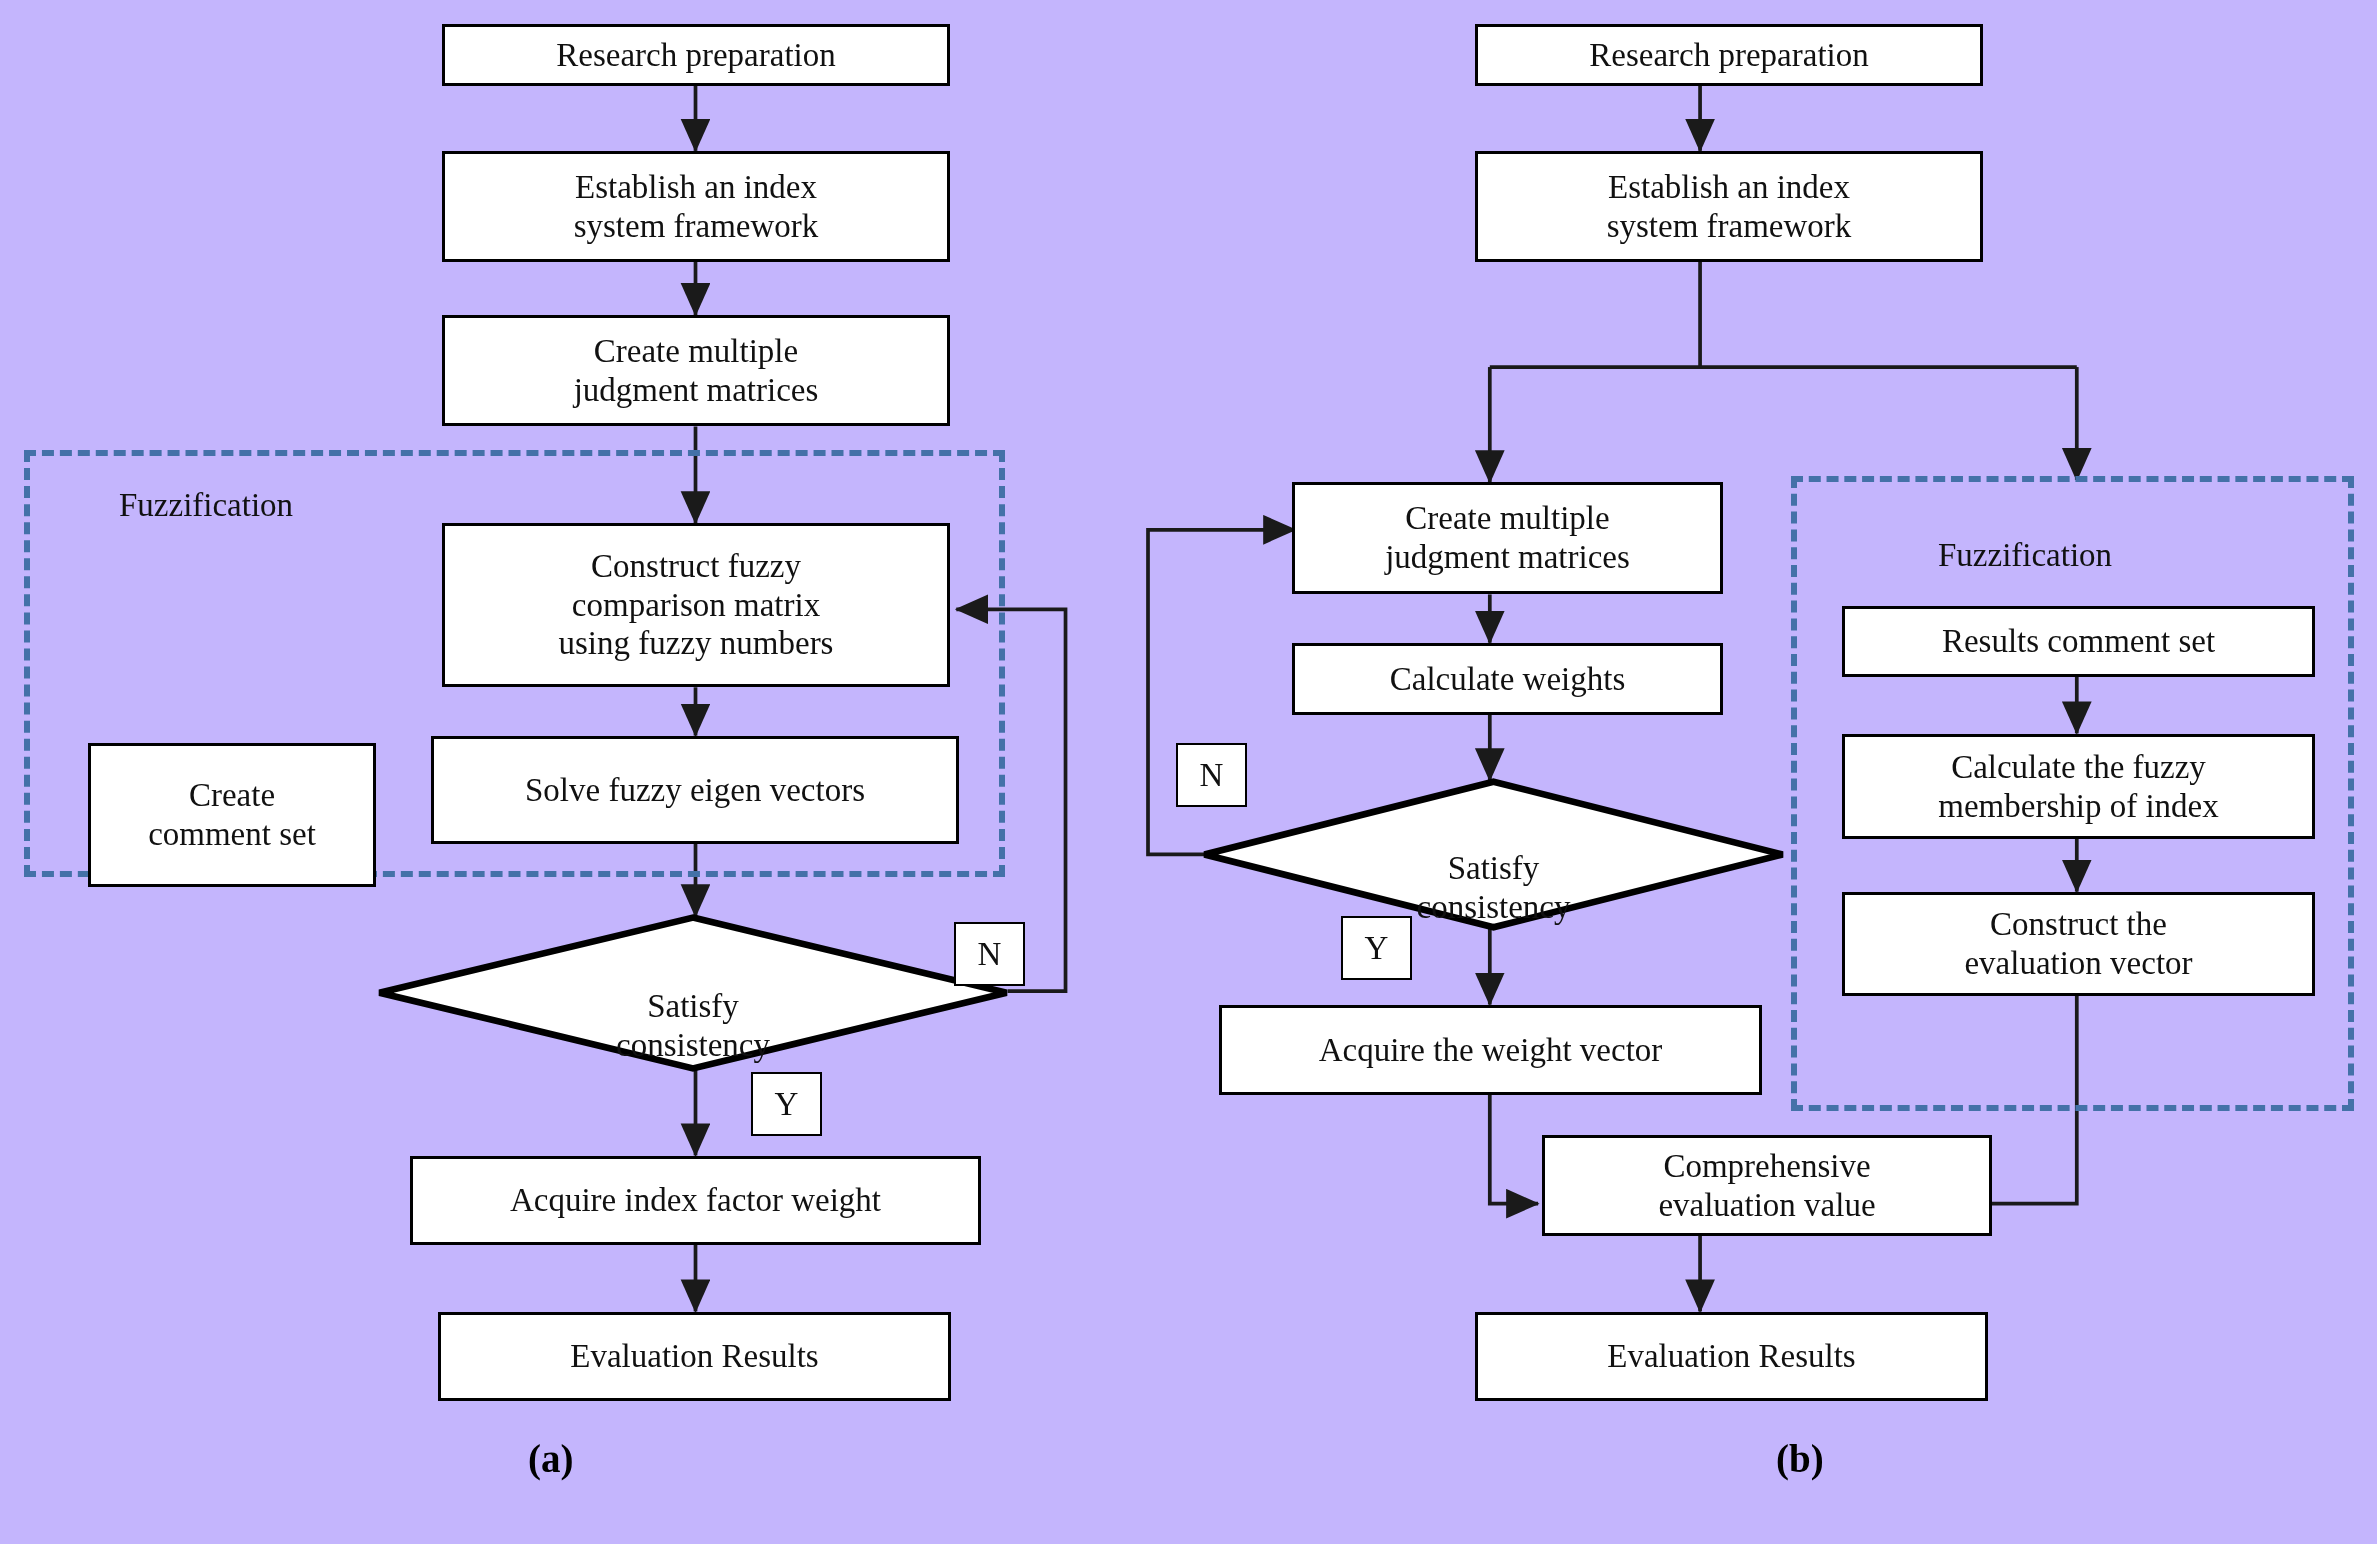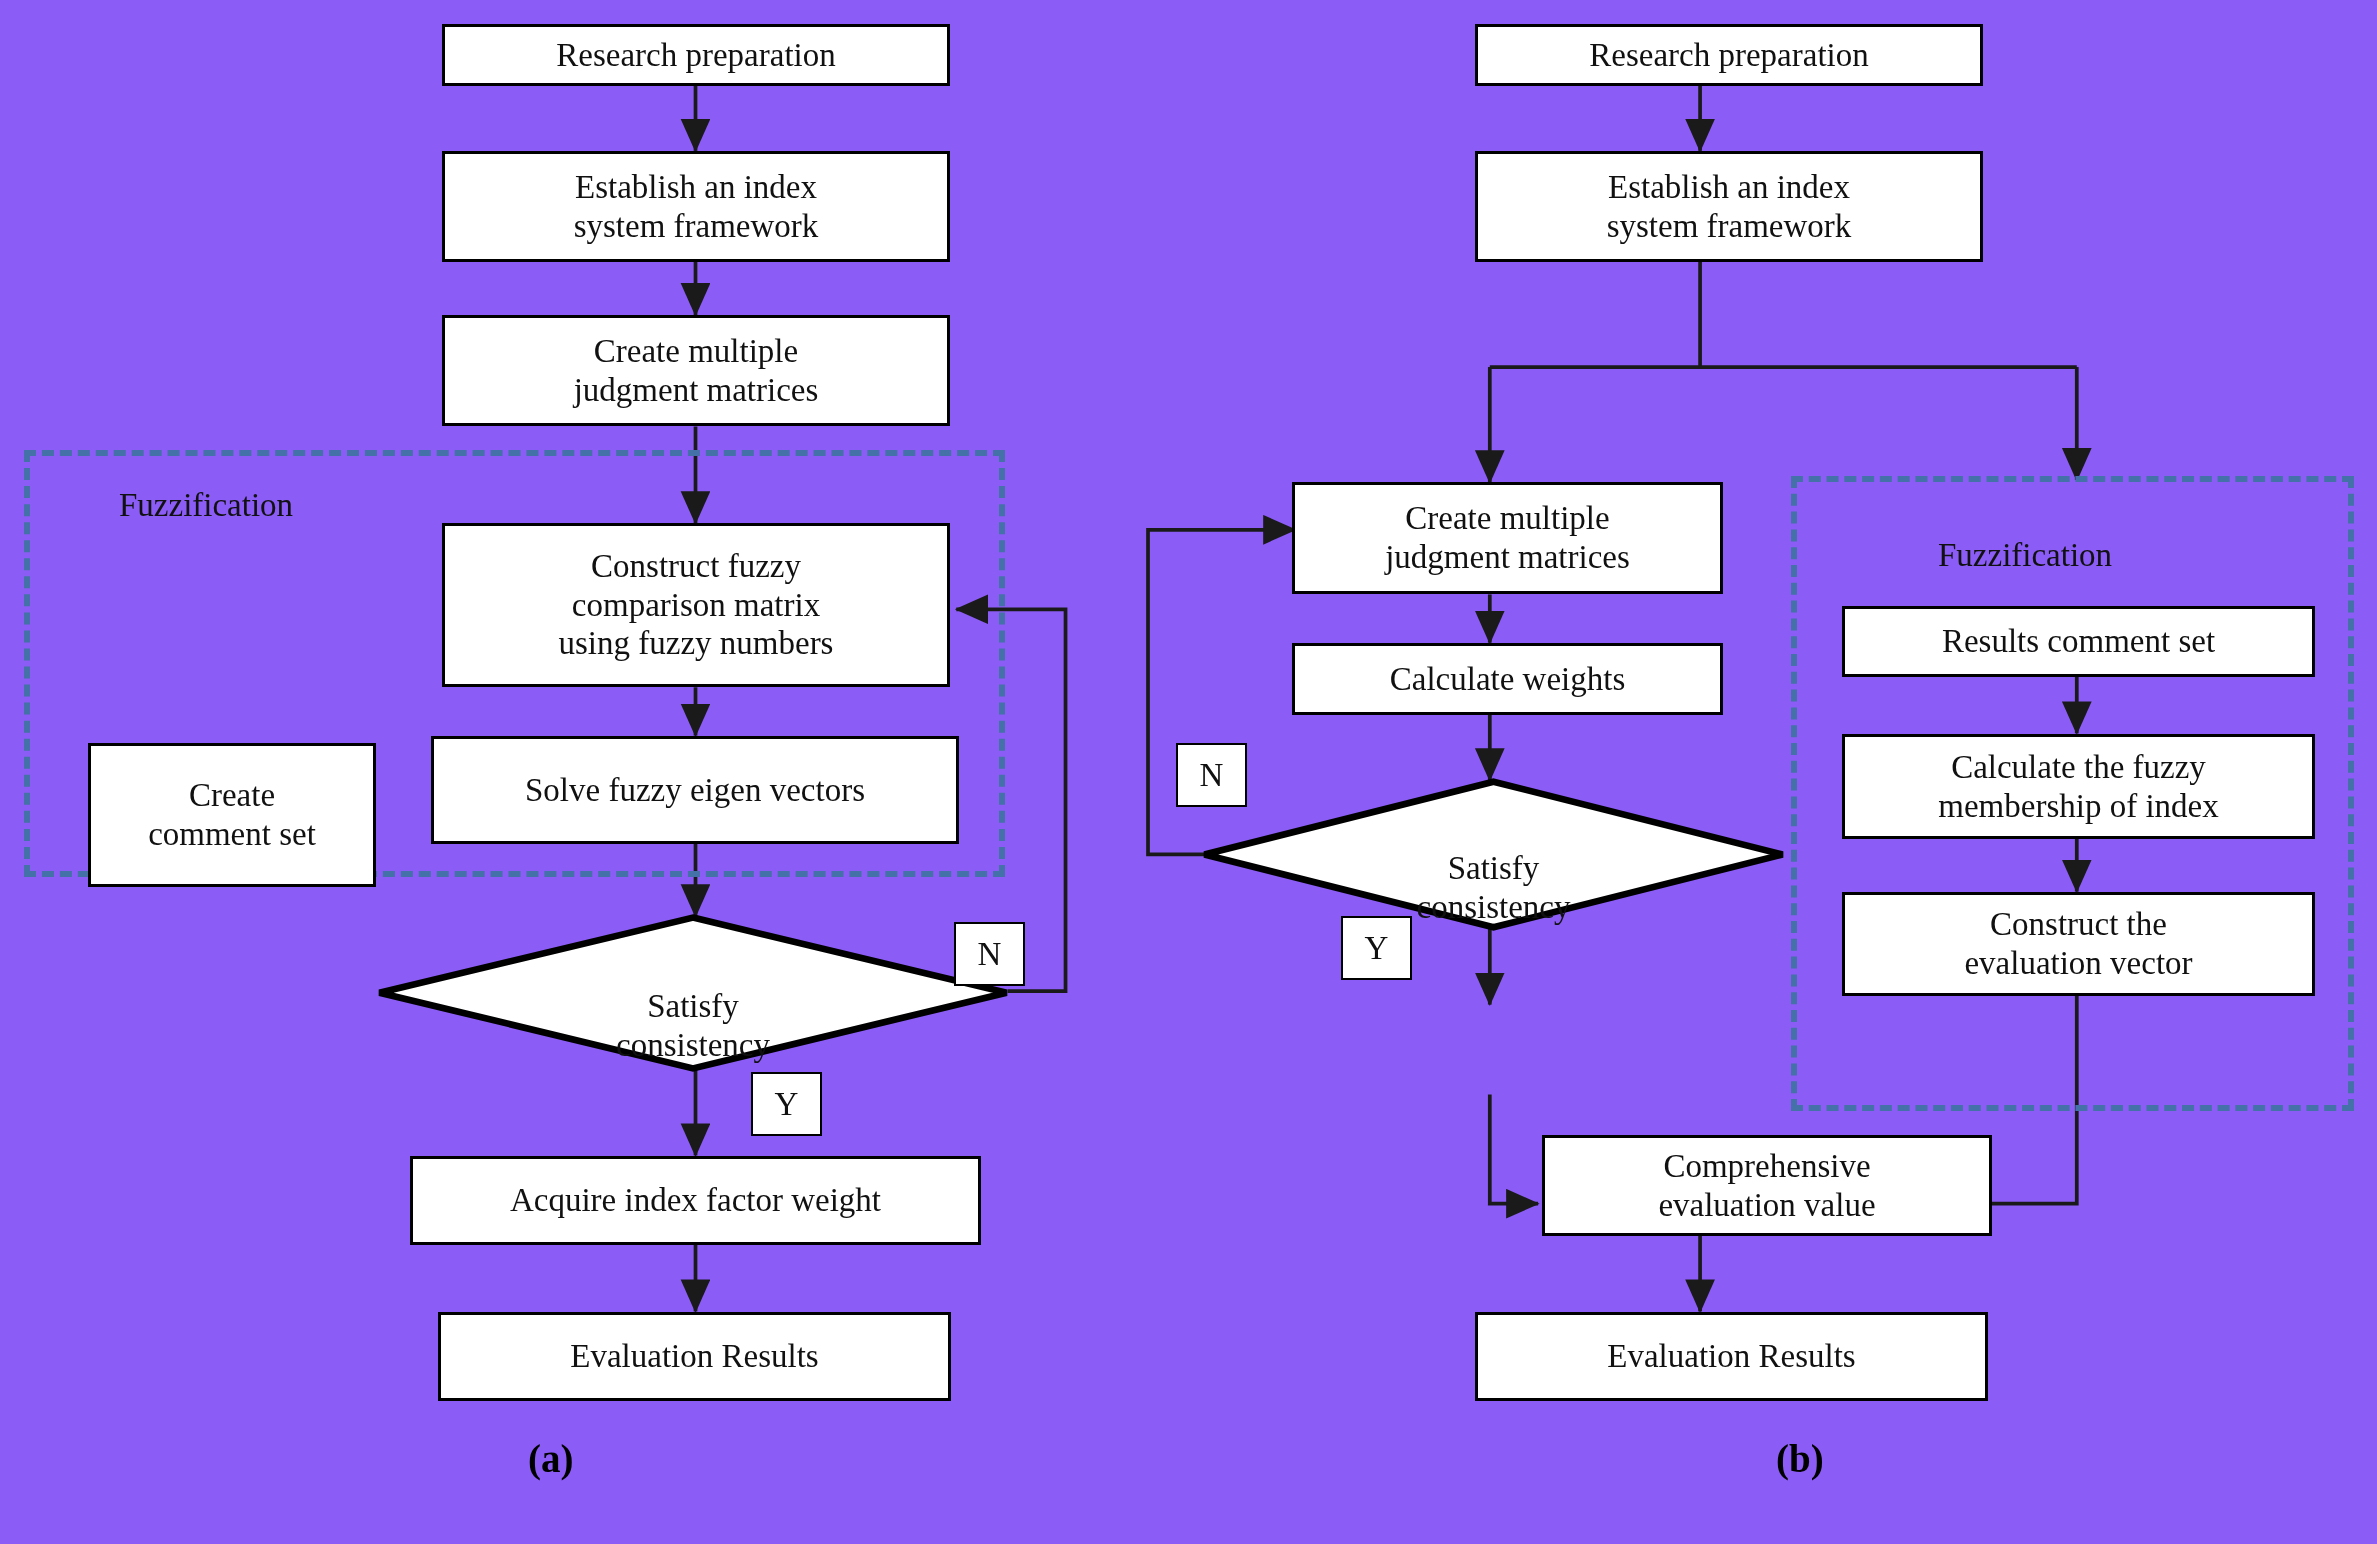--- a/index.html
+++ b/index.html
@@ -1,18 +1,18 @@
 <!DOCTYPE html>
 <html style="font-size:12px"><head>
 <meta charset="utf-8">
 <style>
   html,body{margin:0;padding:0;background:#fff;}
   body{width:2377px;height:1544px;overflow:hidden;
        font-family:"Liberation Serif","DejaVu Serif",serif;}
-  #stage{position:relative;width:2377px;height:1544px;background:#8b5cf6;}
+  #stage{position:relative;width:2377px;height:1544px;background:#c4b5fd;}
   svg{position:absolute;top:0;left:0;width:2377px;height:1544px;}
 
   
   .nodebox{position:absolute;box-sizing:border-box;background:#fff;
            border:3.7px solid #000;display:flex;align-items:center;
            justify-content:center;text-align:center;line-height:1.18;
            font-size:33px;color:#111;padding:1.5px 4.5px;}
   .nodebox.thin{border-width:3px;}
 
   
@@ -133,20 +133,21 @@
   <div class="nodebox" style="left:1292px;top:643px;width:431px;height:72px;">Calculate weights</div>
 
   <svg style="position:absolute;left:1200px;top:777px;width:587px;height:155px;" viewBox="0 0 790 208">
     <polygon points="395,6 784,104 395,202 6,104" fill="#fff" stroke="#000" stroke-width="9" stroke-linejoin="miter"></polygon>
   </svg>
   <div class="diamond-label" style="left:1200px;top:816px;width:587px;">Satisfy<br>consistency</div>
 
   <div class="tag" style="left:1176px;top:743px;width:71px;height:64px;">N</div>
   <div class="tag" style="left:1341px;top:916px;width:71px;height:64px;">Y</div>
 
+  <div class="nodebox" style="left:1219px;top:1005px;width:543px;height:90px;">Acquire the weight vector</div>
 
   <div class="caption" style="left:1938px;top:537px;">Fuzzification</div>
 
   <div class="nodebox thin" style="left:1842px;top:606px;width:473px;height:71px;">Results comment set</div>
 
   <div class="nodebox thin" style="left:1842px;top:734px;width:473px;height:105px;">Calculate the fuzzy<br>membership of index</div>
 
   <div class="nodebox thin" style="left:1842px;top:892px;width:473px;height:104px;">Construct the<br>evaluation vector</div>
 
   <div class="nodebox" style="left:1542px;top:1135px;width:450px;height:101px;">Comprehensive<br>evaluation value</div>

